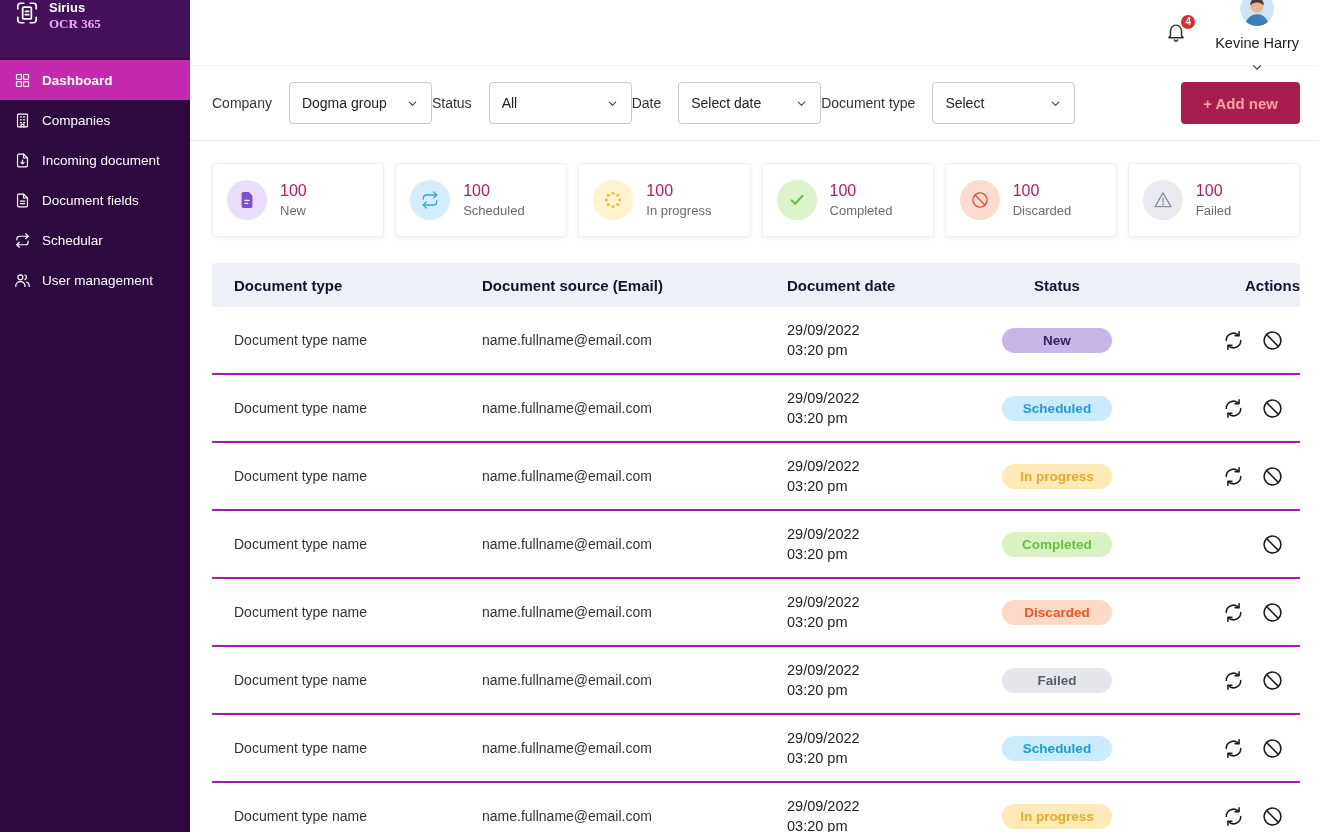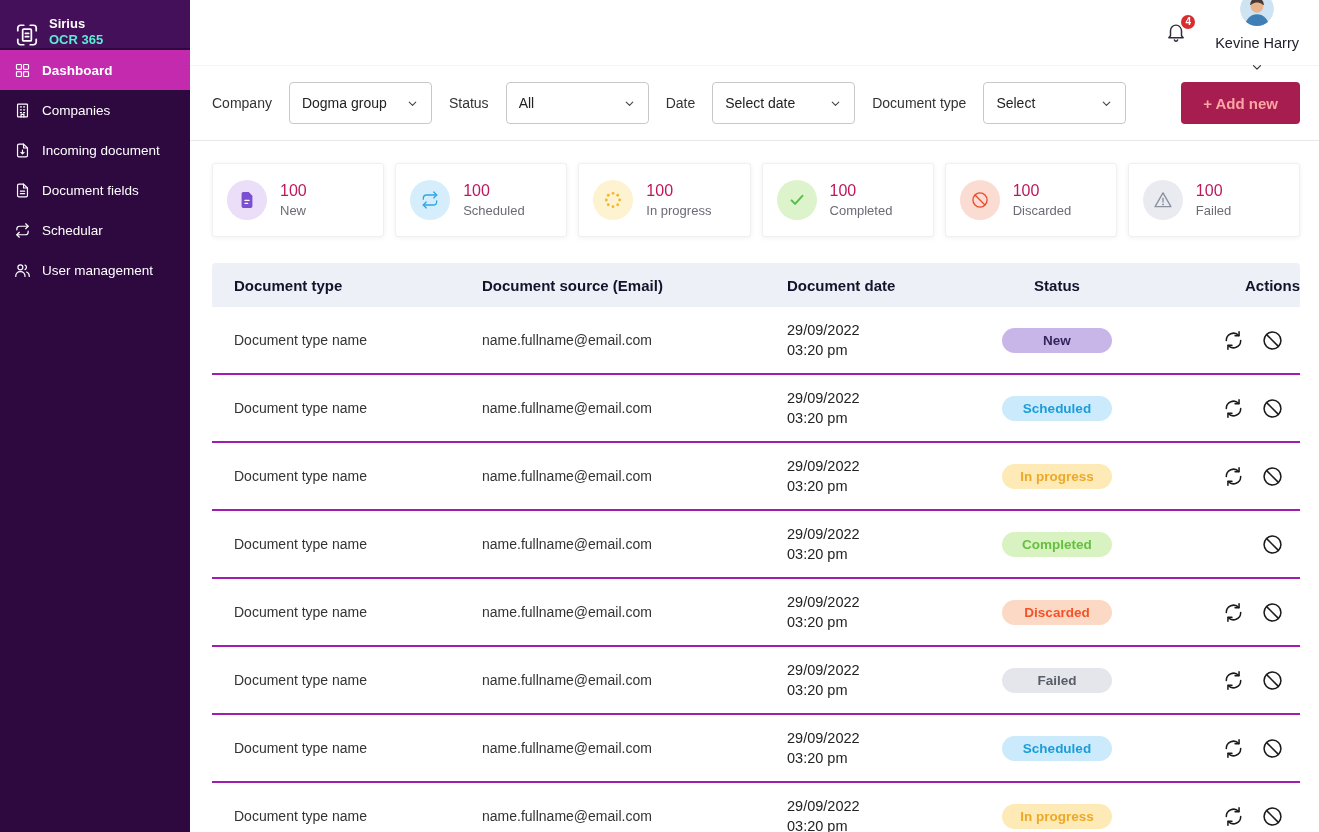--- a/index.html
+++ b/index.html
@@ -3,44 +3,44 @@
 <meta charset="utf-8">
 <style>
   * { box-sizing: border-box; margin: 0; padding: 0; }
   html, body { width: 1319px; height: 832px; overflow: hidden; }
   body { font-family: "Liberation Sans", "DejaVu Sans", sans-serif; background: #fff; color: #222; }
 
   .app { display: flex; width: 100%; height: 100%; }
 
   
   .sidebar { width: 190px; flex-shrink: 0; background: #2d093f; display: flex; flex-direction: column; }
-  .logo { height: 48px; background: #431059; display: flex; align-items: flex-end; gap: 9px; padding: 0 14px; }
+  .logo { height: 58px; background: #431059; display: flex; align-items: flex-start; gap: 9px; padding: 0 14px; }
   .logo .icon { width: 26px; height: 26px; color: #fff; }
   .logo-text { font-size: 13px; font-weight: 700; line-height: 1.25; color: #fff; }
-  .logo-text .accent { color: #5eead4; }
+  .logo-text .accent { color: #f0abfc; font-family: Liberation Serif, serif; }
   .menu { display: flex; flex-direction: column; margin-top: 2px; }
   .menu-item { height: 40px; display: flex; align-items: center; gap: 11px; padding: 0 14px; color: #fff; font-size: 13.5px; cursor: pointer; }
   .menu-item .icon { width: 17px; height: 17px; flex-shrink: 0; }
   .menu-item.active { background: #c32aae; font-weight: 700; }
 
   
   .main { flex: 1; display: flex; flex-direction: column; overflow: hidden; background: #fff; }
 
   .topbar { height: 66px; flex-shrink: 0; display: flex; align-items: center; justify-content: flex-end; padding-right: 20px; border-bottom: 1px solid #f5f5f5; }
   .bell-wrap { position: relative; width: 24px; height: 24px; color: #2c2c3a; margin-right: 26px; cursor: pointer; }
   .bell-wrap .icon { width: 22px; height: 22px; display: block; }
   .notif-badge { position: absolute; top: -8px; right: -8px; min-width: 18px; height: 18px; border-radius: 9px; background: #d92c2c; color: #fff; font-size: 10px; font-weight: 700; display: flex; align-items: center; justify-content: center; border: 2px solid #fff; padding: 0 3px; }
   .user { display: flex; align-items: center; gap: 9px; cursor: pointer; flex-direction: column; }
   .avatar { width: 34px; height: 34px; border-radius: 50%; overflow: hidden; display: block; }
   .avatar svg { width: 100%; height: 100%; display: block; }
   .user-name { font-size: 14.5px; color: #1d1d2b; }
   .user .chev { width: 14px; height: 14px; color: #333; }
 
   
-  .filters { display: flex; align-items: center; gap: 17px; padding: 16px 19px 16px 22px; border-bottom: 1px solid #e8e8e8; flex-shrink: 0; }
+  .filters { display: flex; align-items: center; padding: 16px 19px 16px 22px; border-bottom: 1px solid #e8e8e8; flex-shrink: 0; }
   .filter-group { display: flex; align-items: center; gap: 17px; }
   .filter-label { font-size: 14px; color: #333; white-space: nowrap; }
   .select { width: 143px; height: 42px; border: 1px solid #c9c9c9; border-radius: 4px; background: #fff; display: flex; align-items: center; justify-content: space-between; padding: 0 12px; font-size: 14px; color: #222; cursor: pointer; }
   .select .chev { width: 13px; height: 13px; color: #444; flex-shrink: 0; }
   .add-new { margin-left: auto; height: 42px; padding: 0 22px; background: #a81d4f; border: none; border-radius: 4px; color: #fca5a5; font-size: 15px; font-weight: 700; font-family: inherit; cursor: pointer; }
 
   
   .stats { display: flex; gap: 11px; padding: 22px 19px 0 22px; flex-shrink: 0; }
   .stat-card { flex: 1; height: 74px; background: #fff; border: 1px solid #f0f0f0; border-radius: 3px; box-shadow: 0 1px 5px rgba(20,20,43,0.06); display: flex; align-items: center; padding: 0 14px; gap: 13px; }
   .stat-icon { width: 40px; height: 40px; border-radius: 50%; display: flex; align-items: center; justify-content: center; flex-shrink: 0; }

